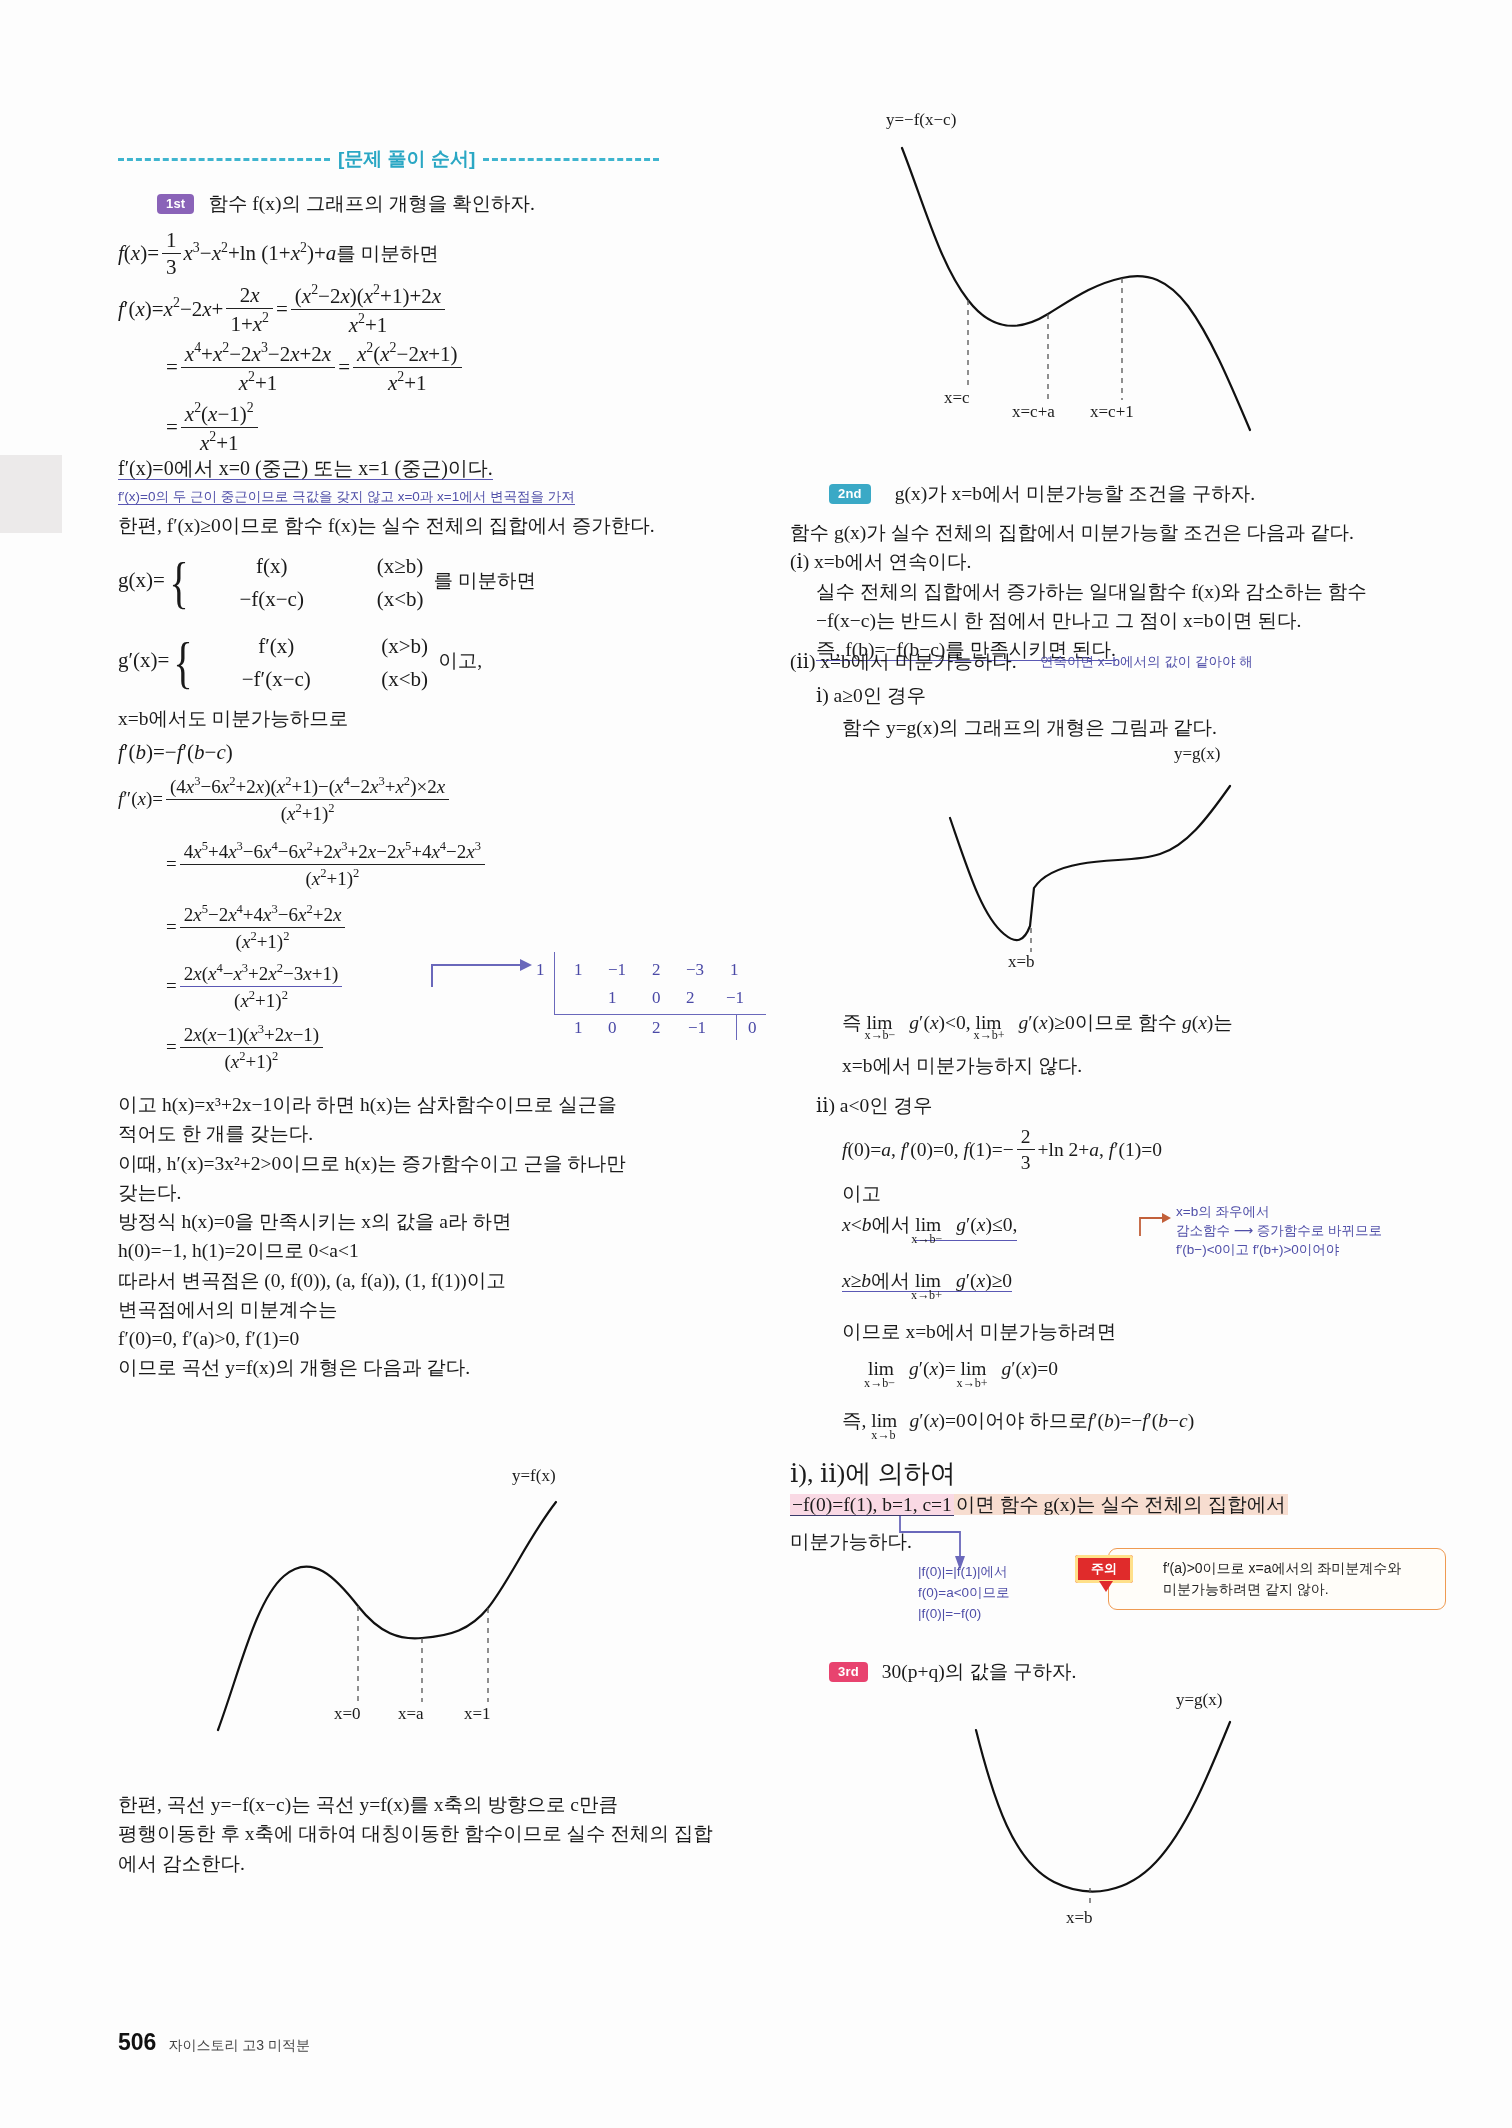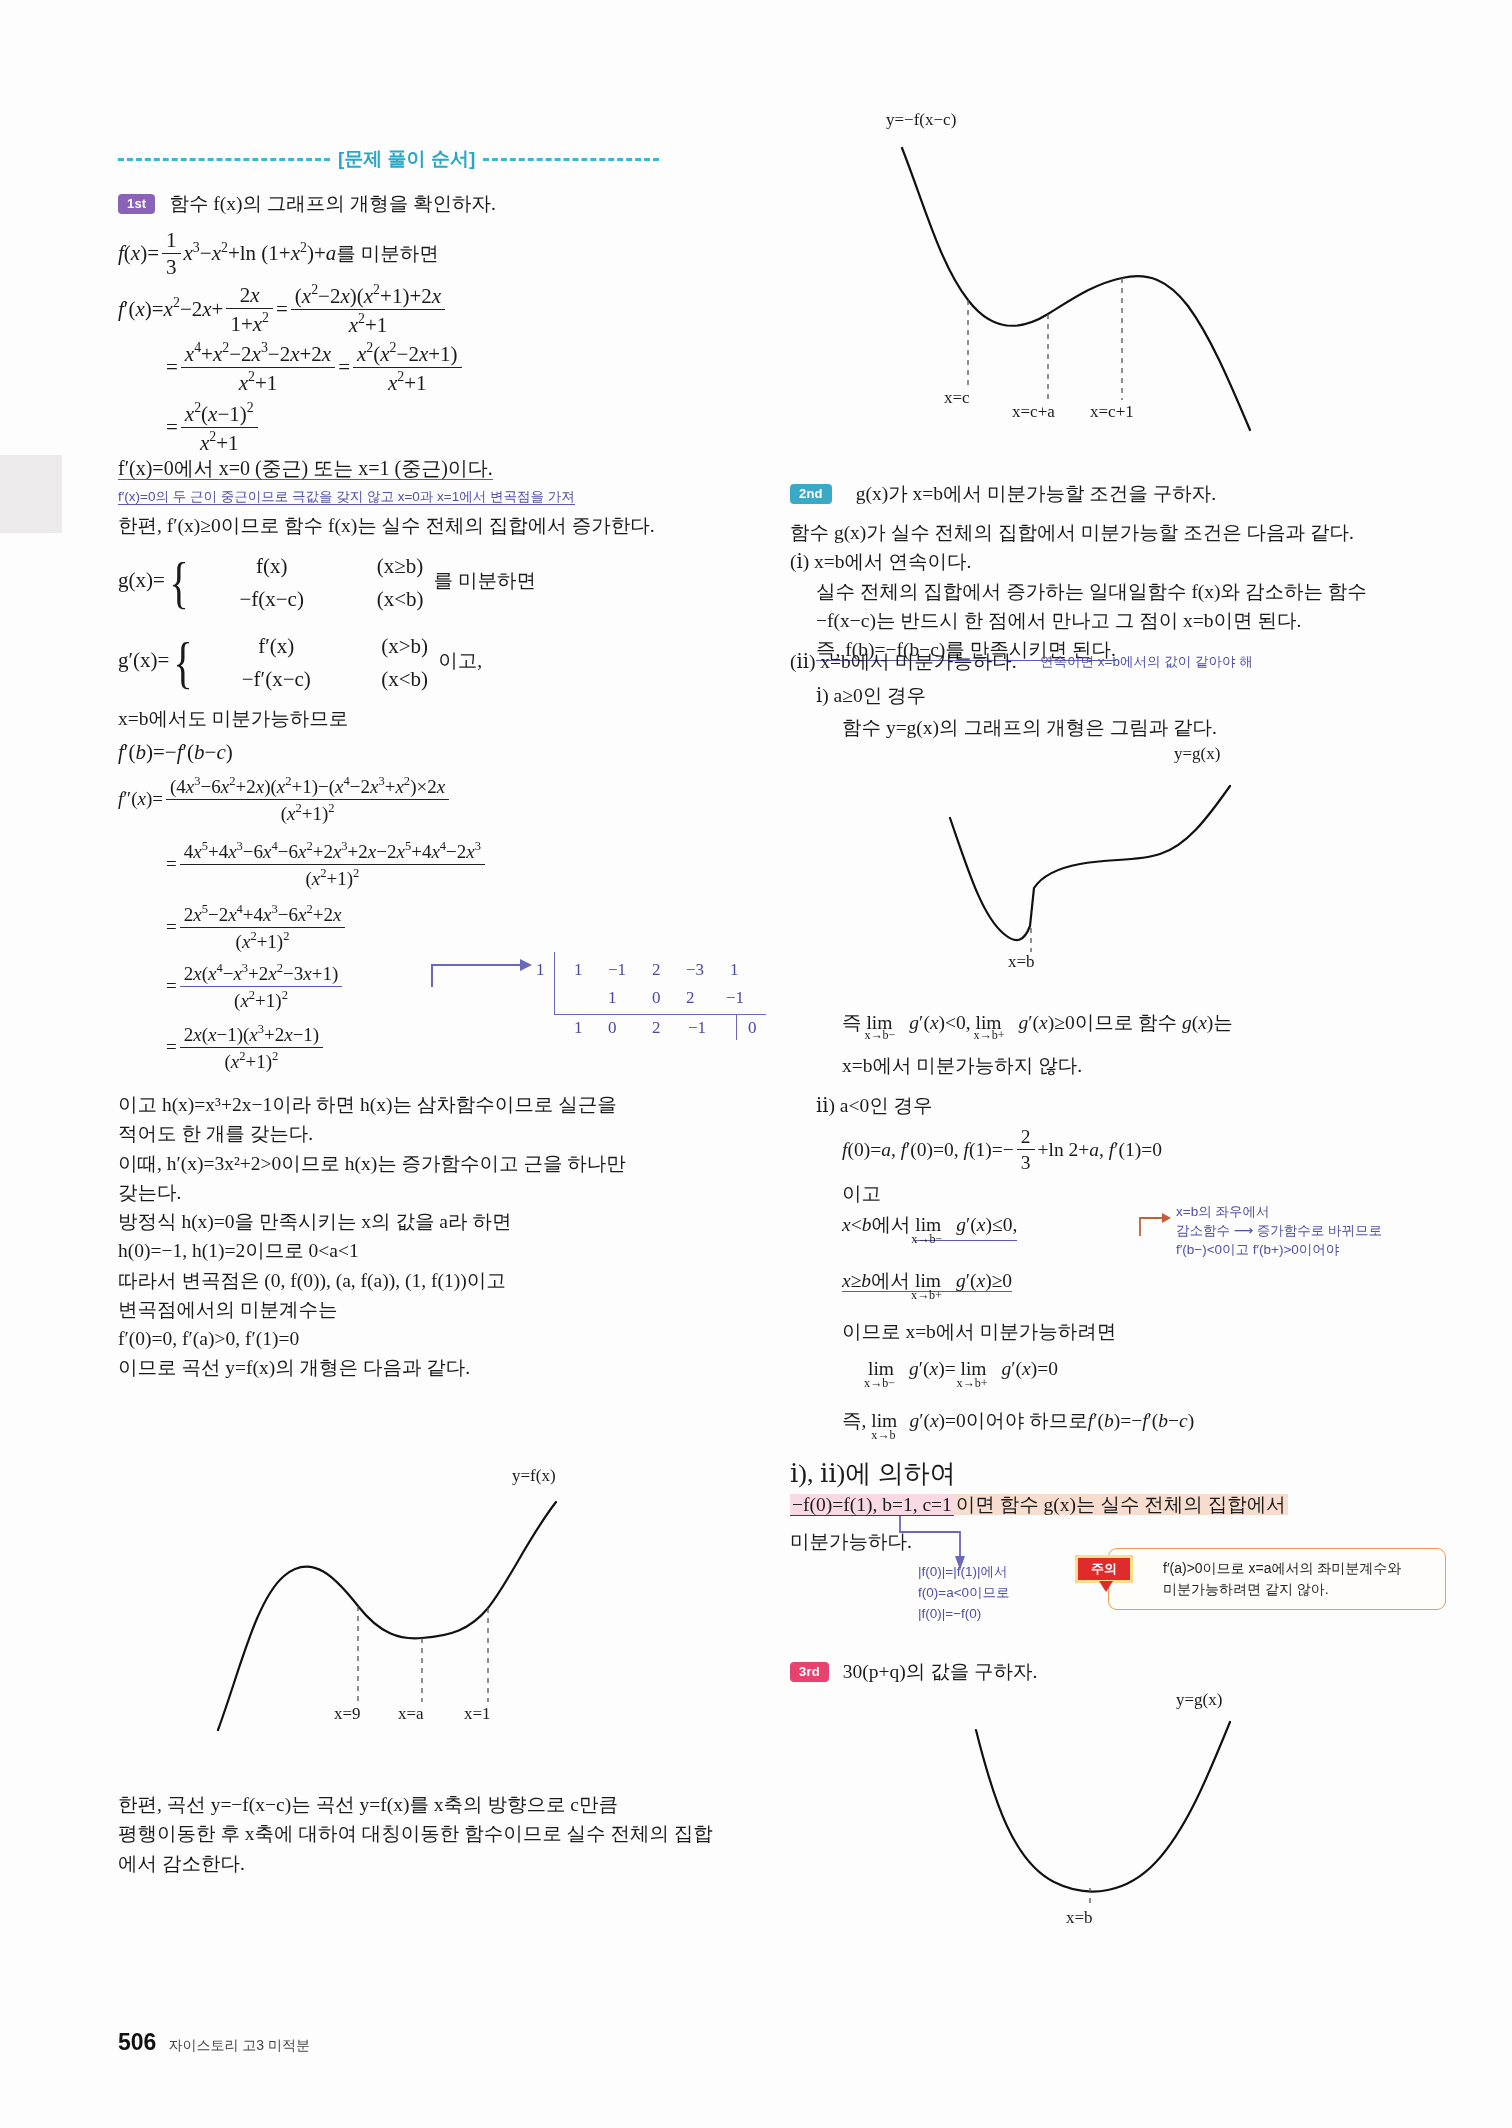--- a/index.html
+++ b/index.html
@@ -20,21 +20,21 @@
     display:flex;align-items:center;gap:8px;}
   .dash-line{flex:0 0 auto;height:0;border-top:3px dashed #3fb5cf;}
   .dash-line.l{width:212px;}
   .dash-line.r{width:176px;}
   .dash-title{font-family:Liberation Sans, sans-serif;
     font-weight:bold;font-size:19px;color:#2aa7c4;white-space:nowrap;}
 
   
   .badge{display:inline-block;font-family:"Liberation Sans","DejaVu Sans",sans-serif;
     font-size:13px;font-weight:bold;color:#fff;border-radius:4px;
-    padding:2px 9px 3px;vertical-align:2px;letter-spacing:.2px;}
+    padding:2px 9px 3px;vertical-align:2px;letter-spacing:.2px;margin-left:39px;}
   .badge.p{background:#8a63b8;}
   .badge.b{background:#3aa9c6;}
   .badge.r{background:#e8436f;}
 
   .ko{font-family:"Liberation Serif","DejaVu Serif",serif;font-size:19.5px;}
   .mathline{font-size:21px;line-height:1.35;}
   i.v{font-family:"Liberation Serif","DejaVu Serif",serif;font-style:italic;}
   .sup{font-size:.66em;vertical-align:.62em;}
   .sub{font-size:.62em;vertical-align:-.35em;}
 
@@ -234,21 +234,21 @@
     <div class="fig" style="left:70px;top:1480px;">
       <svg width="420" height="260" viewBox="0 0 420 260">
         <path d="M30 250 C 52 190, 68 120, 96 96 C 124 72, 148 98, 170 126
                  C 192 154, 212 160, 234 158 C 262 156, 282 150, 300 128
                  C 322 100, 340 58, 368 22" fill="none" stroke="#111" stroke-width="2.2" stroke-linecap="round"></path>
         <line x1="170" y1="126" x2="170" y2="222" stroke="#555" stroke-width="1.3" stroke-dasharray="5,5"></line>
         <line x1="234" y1="158" x2="234" y2="222" stroke="#555" stroke-width="1.3" stroke-dasharray="5,5"></line>
         <line x1="300" y1="128" x2="300" y2="222" stroke="#555" stroke-width="1.3" stroke-dasharray="5,5"></line>
       </svg>
       <div class="figlabel" style="position:absolute;left:324px;top:-14px;">y=f(x)</div>
-      <div class="figlabel" style="position:absolute;left:146px;top:224px;">x=9</div>
+      <div class="figlabel" style="position:absolute;left:146px;top:224px;">x=0</div>
       <div class="figlabel" style="position:absolute;left:210px;top:224px;">x=a</div>
       <div class="figlabel" style="position:absolute;left:276px;top:224px;">x=1</div>
     </div>
 
     <div class="ko tight" style="position:absolute;top:1790px;left:0;font-size:19.5px;">
       <div>한편, 곡선 y=−f(x−c)는 곡선 y=f(x)를 x축의 방향으로 c만큼</div>
       <div>평행이동한 후 x축에 대하여 대칭이동한 함수이므로 실수 전체의 집합</div>
       <div>에서 감소한다.</div>
     </div>
   </div>

